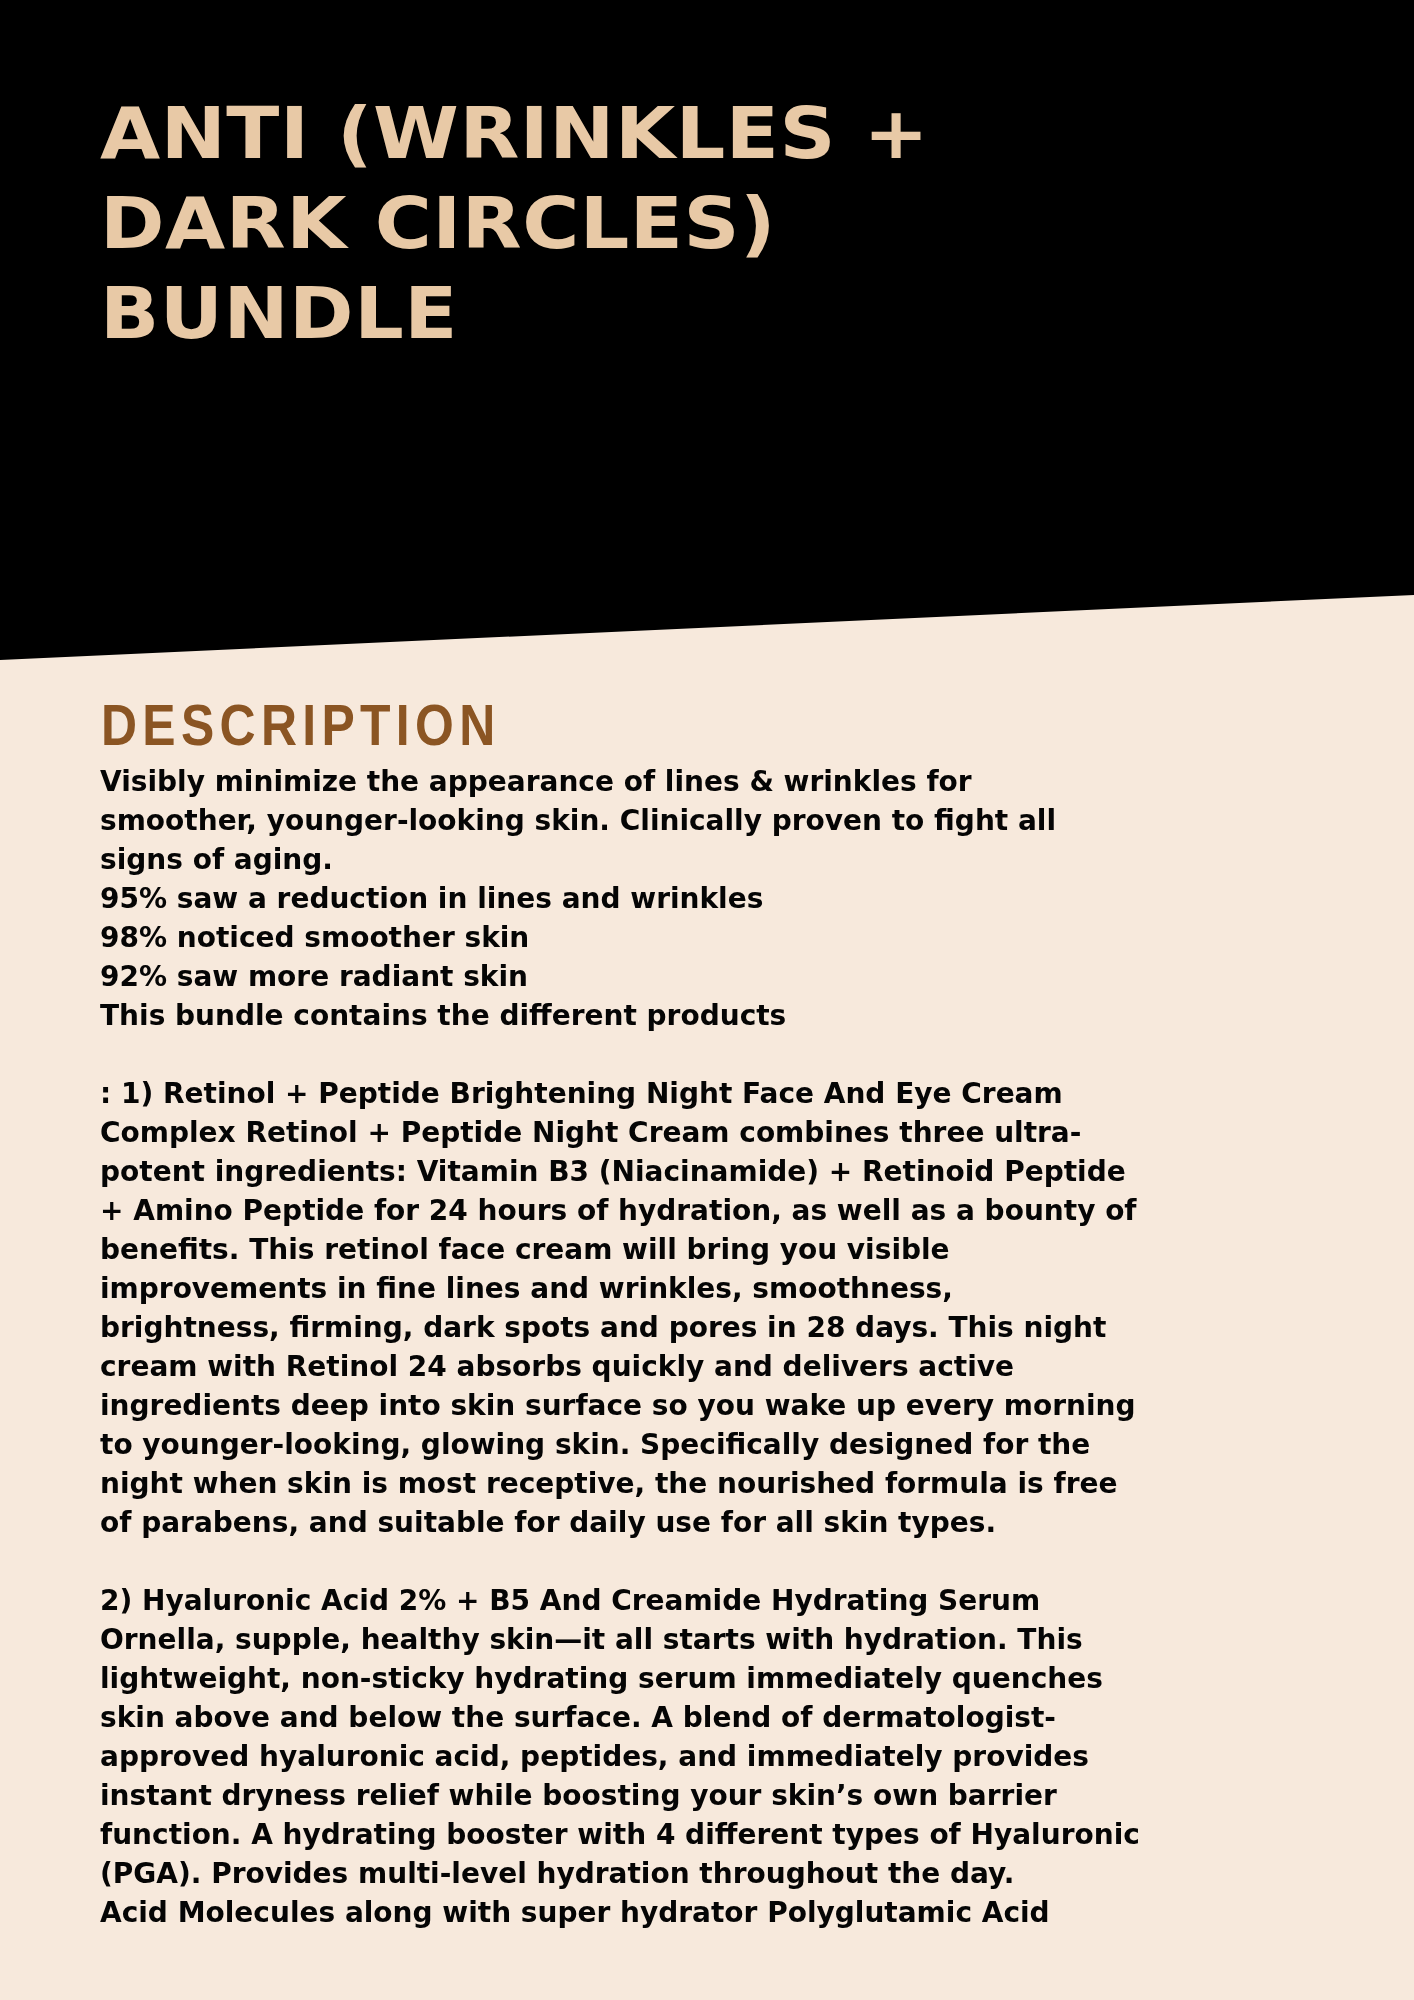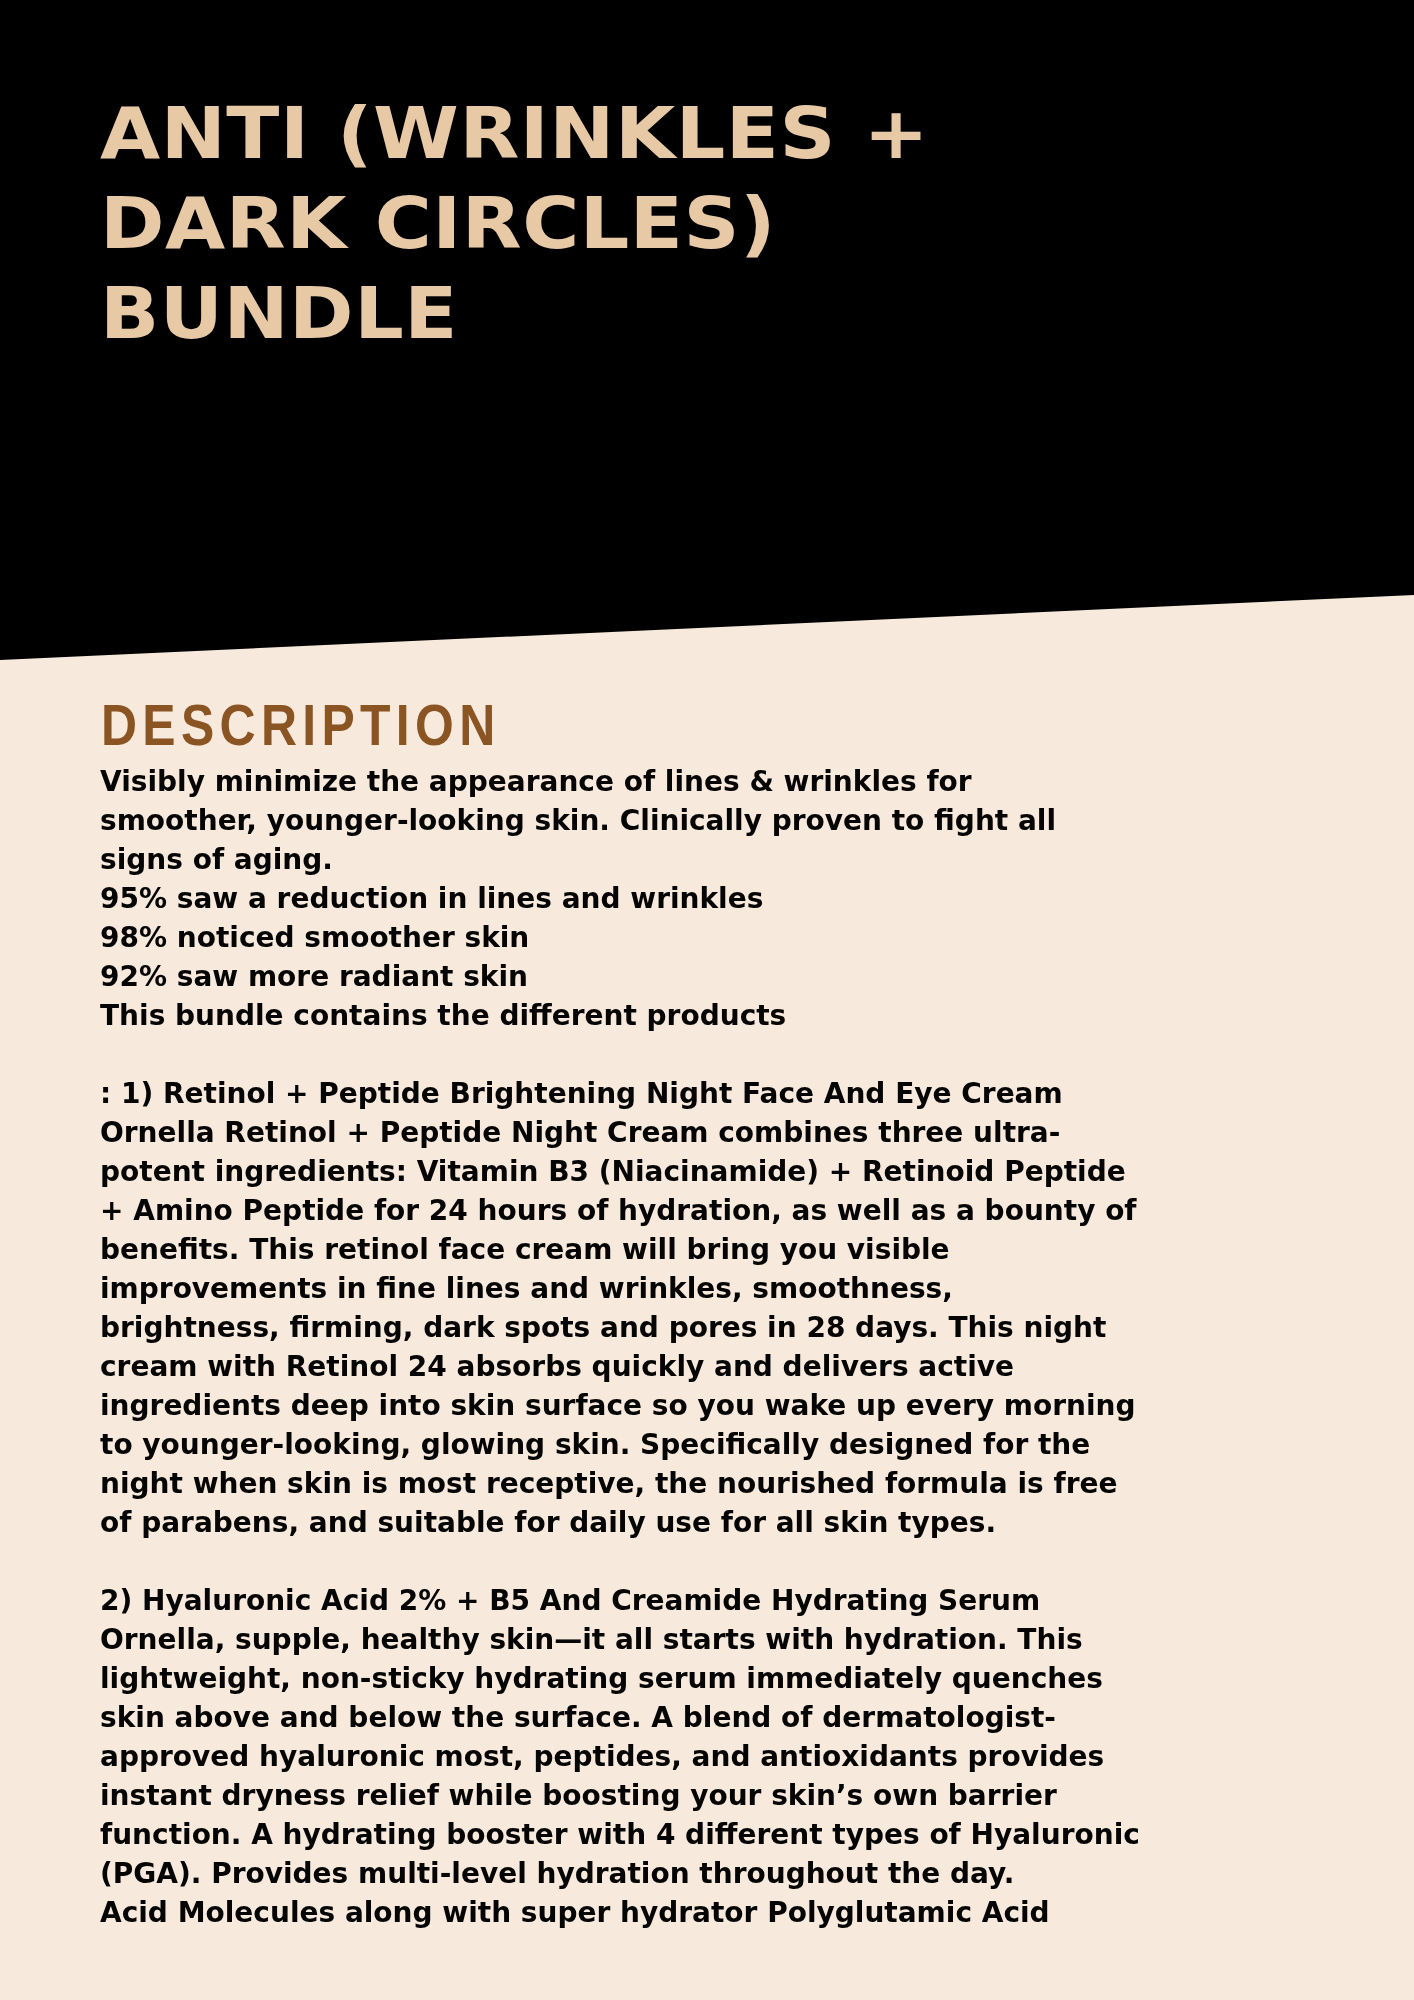--- a/index.html
+++ b/index.html
@@ -98,38 +98,38 @@
   <div class="para">
     <span class="line">95% saw a reduction in lines and wrinkles</span>
     <span class="line">98% noticed smoother skin</span>
     <span class="line">92% saw more radiant skin</span>
   </div>
   <span class="line">This bundle contains the different products</span>
   <span class="gap"></span>
 
   <div class="para">
     <span class="line">: 1) Retinol + Peptide Brightening Night Face And Eye Cream</span>
-    <span class="line">Ornella Retinol + Peptide Night Cream combines three ultra-</span>
+    <span class="line">Complex Retinol + Peptide Night Cream combines three ultra-</span>
     <span class="line">potent ingredients: Vitamin B3 (Niacinamide) + Retinoid Peptide</span>
     <span class="line">+ Amino Peptide for 24 hours of hydration, as well as a bounty of</span>
     <span class="line">benefits. This retinol face cream will bring you visible</span>
     <span class="line">improvements in fine lines and wrinkles, smoothness,</span>
     <span class="line">brightness, firming, dark spots and pores in 28 days. This night</span>
     <span class="line">cream with Retinol 24 absorbs quickly and delivers active</span>
     <span class="line">ingredients deep into skin surface so you wake up every morning</span>
     <span class="line">to younger-looking, glowing skin. Specifically designed for the</span>
     <span class="line">night when skin is most receptive, the nourished formula is free</span>
     <span class="line">of parabens, and suitable for daily use for all skin types.</span>
   </div>
   <span class="gap"></span>
 
   <div class="para">
     <span class="line">2) Hyaluronic Acid 2% + B5 And Creamide Hydrating Serum</span>
     <span class="line">Ornella, supple, healthy skin—it all starts with hydration. This</span>
     <span class="line">lightweight, non-sticky hydrating serum immediately quenches</span>
     <span class="line">skin above and below the surface. A blend of dermatologist-</span>
-    <span class="line">approved hyaluronic most, peptides, and antioxidants provides</span>
+    <span class="line">approved hyaluronic acid, peptides, and immediately provides</span>
     <span class="line">instant dryness relief while boosting your skin’s own barrier</span>
     <span class="line">function. A hydrating booster with 4 different types of Hyaluronic</span>
     <span class="line">(PGA). Provides multi-level hydration throughout the day.</span>
     <span class="line">Acid Molecules along with super hydrator Polyglutamic Acid</span>
   </div>
 </div>
 
 </body></html>

